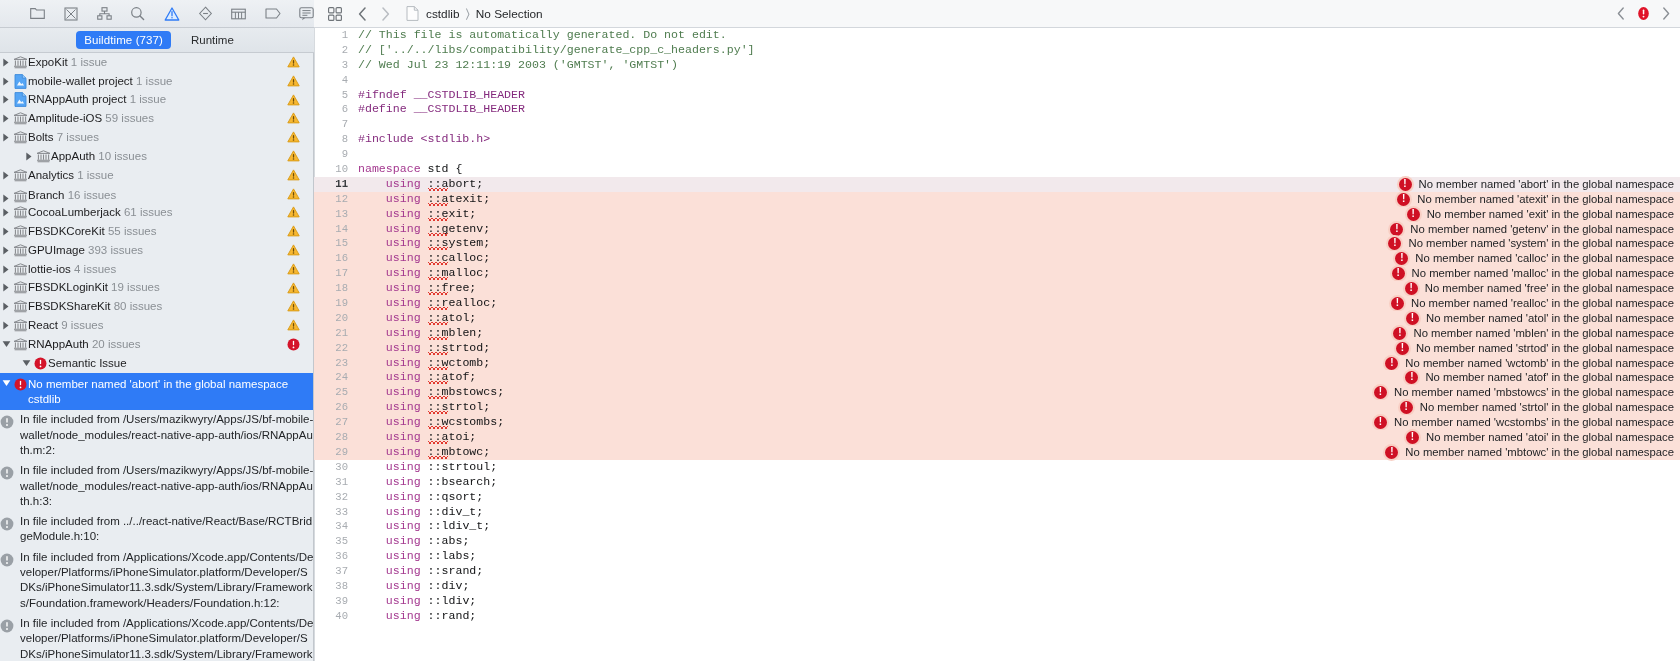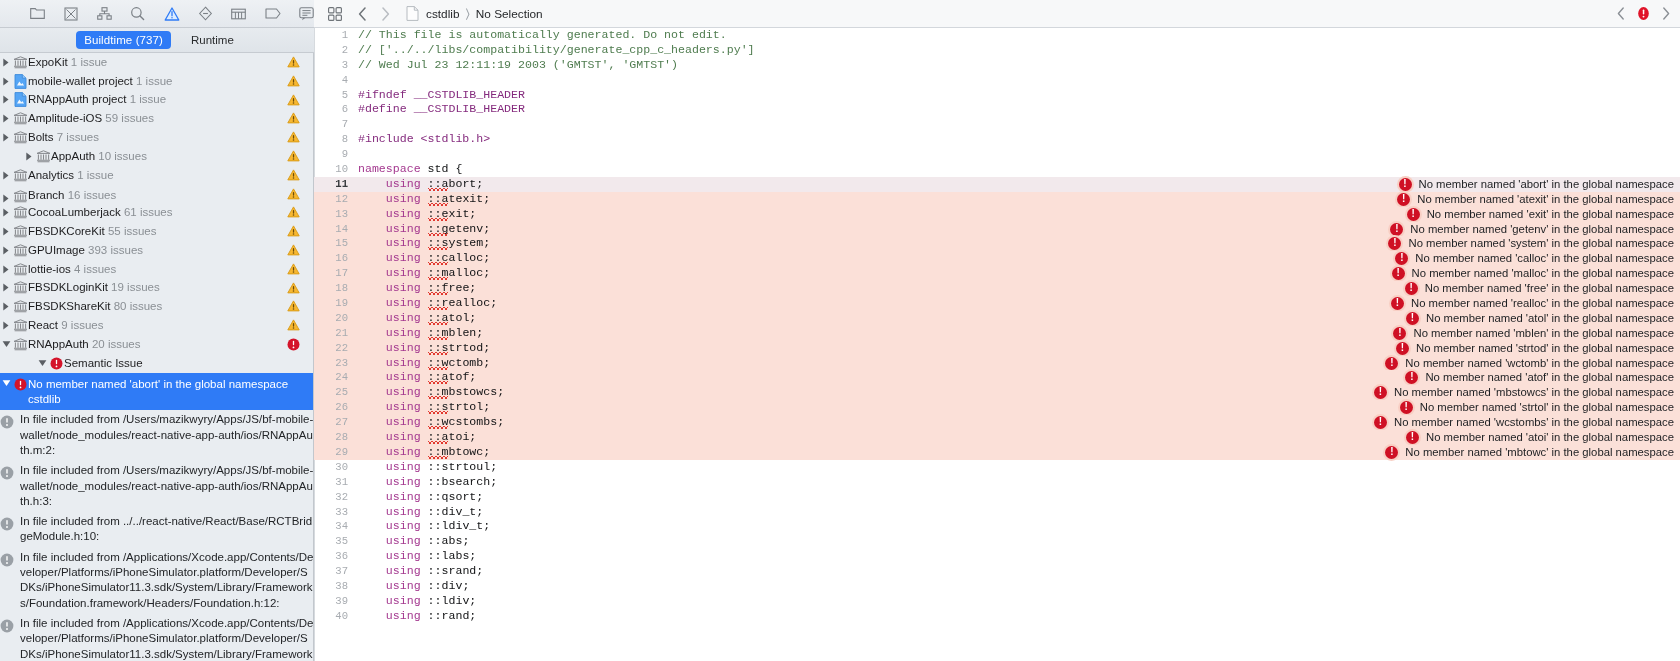--- a/index.html
+++ b/index.html
@@ -44,21 +44,21 @@
 
   .grp-row { height:19px; align-items:center; }
   .grp-row .twisty { padding-top:0; }
   .grp-row .ico { margin-top:0; }
   .grp-row .label { padding-top:0; }
 
   .warnflag { position:absolute; right:14px; top:3px; width:13px; height:13px; }
 
   .row-selected { background:#2f7bf6; color:#fff; }
 
-  .sub1 { padding-left:36px; }
+  .sub1 { padding-left:20px; }
   .sub2 { padding-left:32px; }
   .sub3 { padding-left:60px; }
 
   .detail-row { padding:2px 0 3px 0; }
   .detail-row .bubble { flex:0 0 14px; width:14px; height:14px; margin-top:3px;
                         margin-right:6px; }
   .detail-row .dtext { font-size:11.5px; line-height:15.3px; color:#232528;
                        width:330px; white-space:pre-wrap; word-break:break-all;
                        overflow:hidden; }
 

